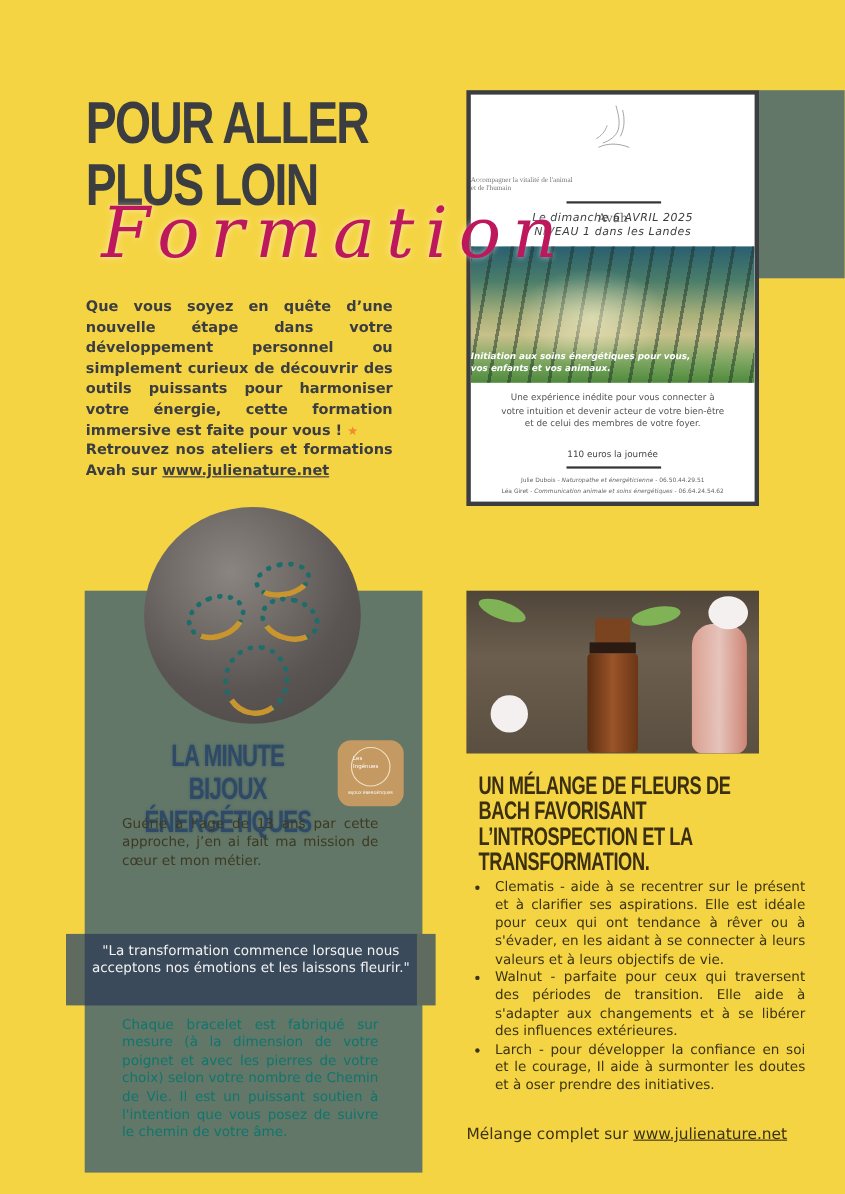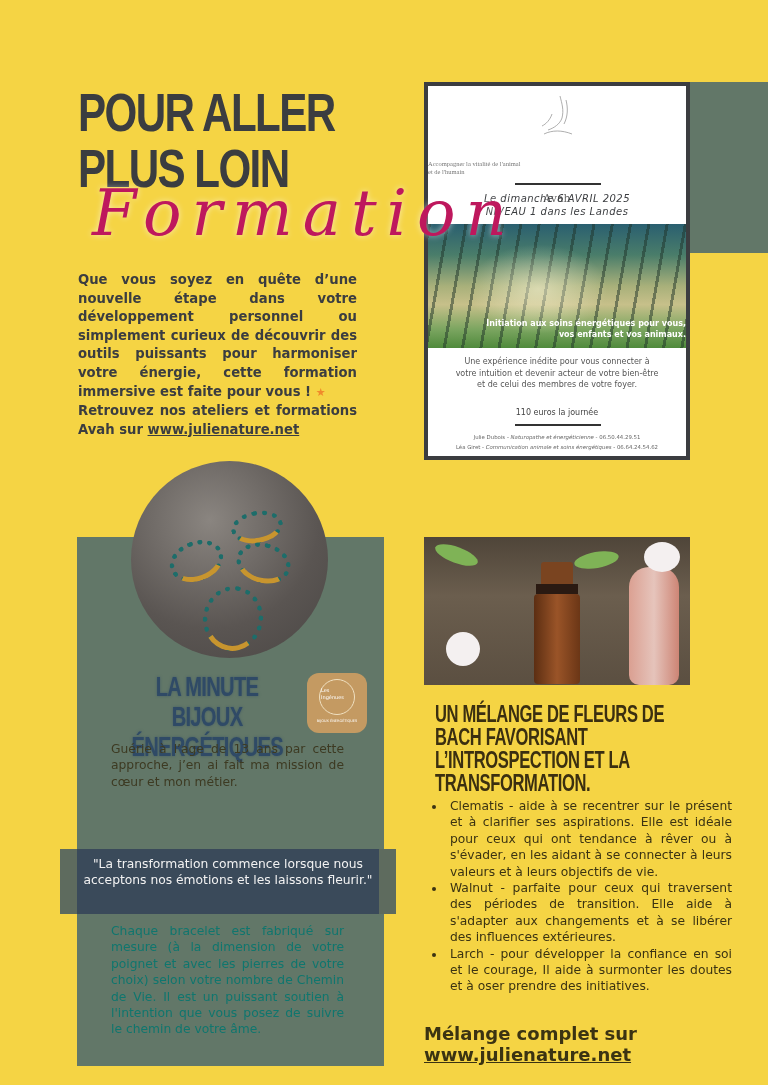--- a/index.html
+++ b/index.html
@@ -14,21 +14,21 @@
   .flyer{left:424px;top:82px;width:266px;height:378px;background:#3b3d40;}
   .flyer-inner{position:absolute;left:4px;top:4px;width:258px;height:370px;background:#fff;overflow:hidden;}
   .logo-hand{position:absolute;left:110px;top:8px;width:40px;height:48px;}
   .avah{position:absolute;top:58px;width:100%;text-align:center;font-family:"DejaVu Serif",serif;font-size:11px;color:#666;margin-top:48px;}
   .avah-sub{position:absolute;top:74px;width:100%;font-family:Liberation Serif, serif;font-size:6.5px;line-height:8px;color:#777;}
   .flyer-line{position:absolute;left:87px;width:86px;height:2px;background:#333;}
   .date{position:absolute;top:106px;width:100%;text-align:center;font-style:italic;font-weight:normal;font-size:10px;line-height:13px;color:#3b3d40;letter-spacing:.5px;}
   .forest{position:absolute;left:0;top:138px;width:258px;height:124px;background:linear-gradient(180deg,#2a5f70 0%,#4a7d6a 25%,#a8b07a 50%,#c7c08a 65%,#7ba560 85%,#4f8a3c 100%);}
   .forest::before{content:"";position:absolute;inset:0;background:repeating-linear-gradient(100deg,rgba(30,50,40,.5) 0 3px,transparent 3px 18px);}
   .forest::after{content:"";position:absolute;left:40px;top:20px;width:140px;height:90px;background:radial-gradient(ellipse,rgba(255,250,220,.55),transparent 70%);}
-  .forest-text{position:absolute;left:0;top:232px;width:100%;text-align:right;font-weight:bold;font-size:8px;line-height:11px;color:#fff;z-index:2;}
+  .forest-text{position:absolute;left:0;top:232px;width:100%;text-align:left;font-weight:bold;font-size:8px;line-height:11px;color:#fff;z-index:2;font-style:italic;}
   .flyer-desc{position:absolute;top:270px;width:100%;text-align:center;font-size:8px;line-height:11.5px;color:#555;}
   .price{position:absolute;top:322px;width:100%;text-align:center;font-size:8px;color:#444;}
   .contacts{position:absolute;top:346px;width:100%;text-align:center;font-size:5.4px;line-height:10px;color:#666;}
   .contacts i{font-style:italic;}
   .card{left:77px;top:537px;width:307px;height:529px;background:#627768;}
   .bracelets{left:131px;top:461px;width:197px;height:197px;border-radius:50%;background:radial-gradient(circle at 40% 30%,#8a8580,#5a5552 60%,#4a4644);overflow:hidden;}
   .br{position:absolute;border:5px dotted #1d6d6a;border-radius:50%;}
   .br::after{content:"";position:absolute;inset:-5px;border:5px solid transparent;border-bottom-color:#c8952e;border-radius:50%;}
   .card-title{left:102px;top:672px;width:210px;text-align:center;font-family:"Liberation Sans",sans-serif;font-weight:bold;font-size:28px;line-height:30px;color:#2f4a66;transform:scaleX(0.72);transform-origin:center top;letter-spacing:-1px;text-shadow:0 0 3px rgba(47,74,102,.6);}
   .badge{left:307px;top:673px;width:60px;height:60px;border-radius:12px;background:#c49a62;}
@@ -44,21 +44,21 @@
   .bottle{position:absolute;left:110px;top:25px;width:46px;height:122px;}
   .bottle .neck{position:absolute;left:7px;top:0;width:32px;height:24px;background:#7a4420;border-radius:3px;}
   .bottle .collar{position:absolute;left:2px;top:22px;width:42px;height:10px;background:#2a1a12;}
   .bottle .body{position:absolute;left:0;top:32px;width:46px;height:90px;background:linear-gradient(90deg,#5c2e12,#9a5428,#6b3616);border-radius:4px;}
   .flower{position:absolute;width:22px;height:22px;background:#f4f0f0;border-radius:50%;}
   .vase{position:absolute;left:205px;top:30px;width:50px;height:118px;background:linear-gradient(90deg,#e8a89a,#f4d0c8,#d98a7a);border-radius:20px 20px 10px 10px;opacity:.9;}
   .leaf{position:absolute;width:45px;height:16px;background:#7fb356;border-radius:50%;}
   .bach-title{left:435px;top:703px;width:360px;font-family:"Liberation Sans",sans-serif;font-weight:bold;font-size:23px;line-height:23px;color:#3b2f10;transform:scaleX(0.72);transform-origin:left top;letter-spacing:-.5px;}
   .bach-list{left:427px;top:798px;width:286px;margin:0;padding:0 0 0 19px;font-size:12.3px;line-height:16.4px;color:#3b3312;text-align:justify;}
   .bach-list li{margin:0;padding-left:4px;}
-  .bach-foot{left:424px;top:1023px;width:300px;font-weight:bold;font-size:18px;color:#3b3312;}
+  .bach-foot{left:424px;top:1023px;width:300px;font-weight:normal;font-size:14px;color:#3b3312;}
   .bach-foot a{color:#3b3312;text-decoration:underline;}
 </style>
 </head>
 <body>
 
 <div class="abs title">
   <div>POUR ALLER</div>
   <div>PLUS LOIN</div>
 </div>
 

